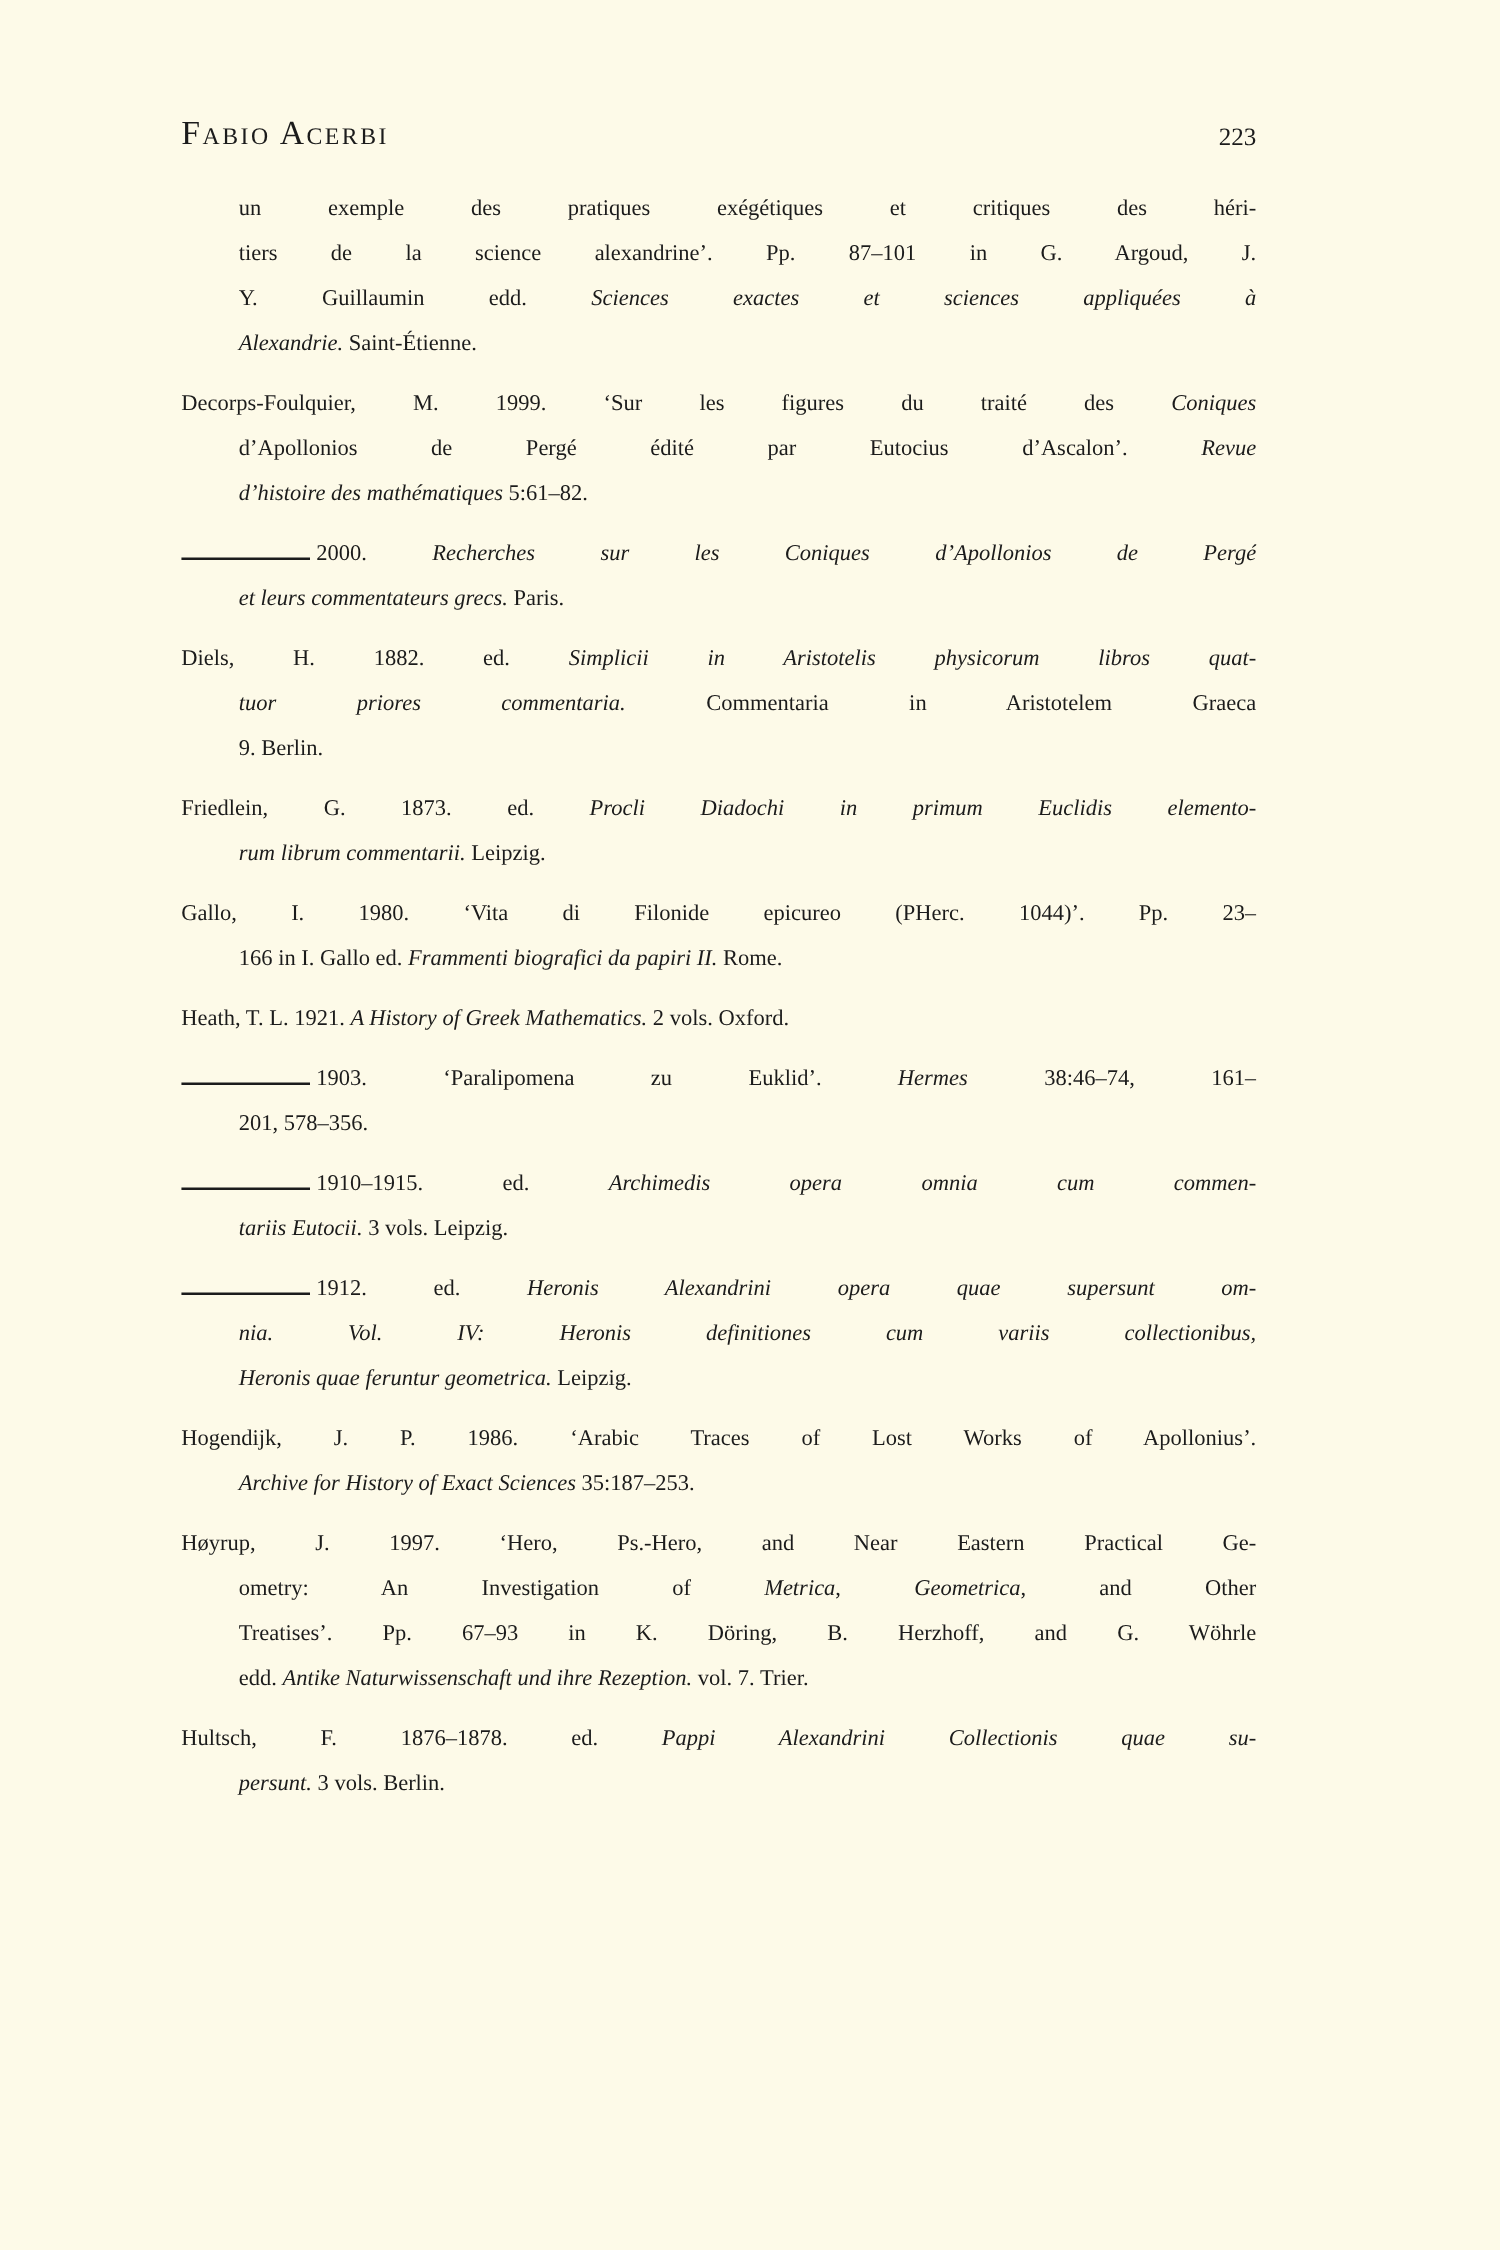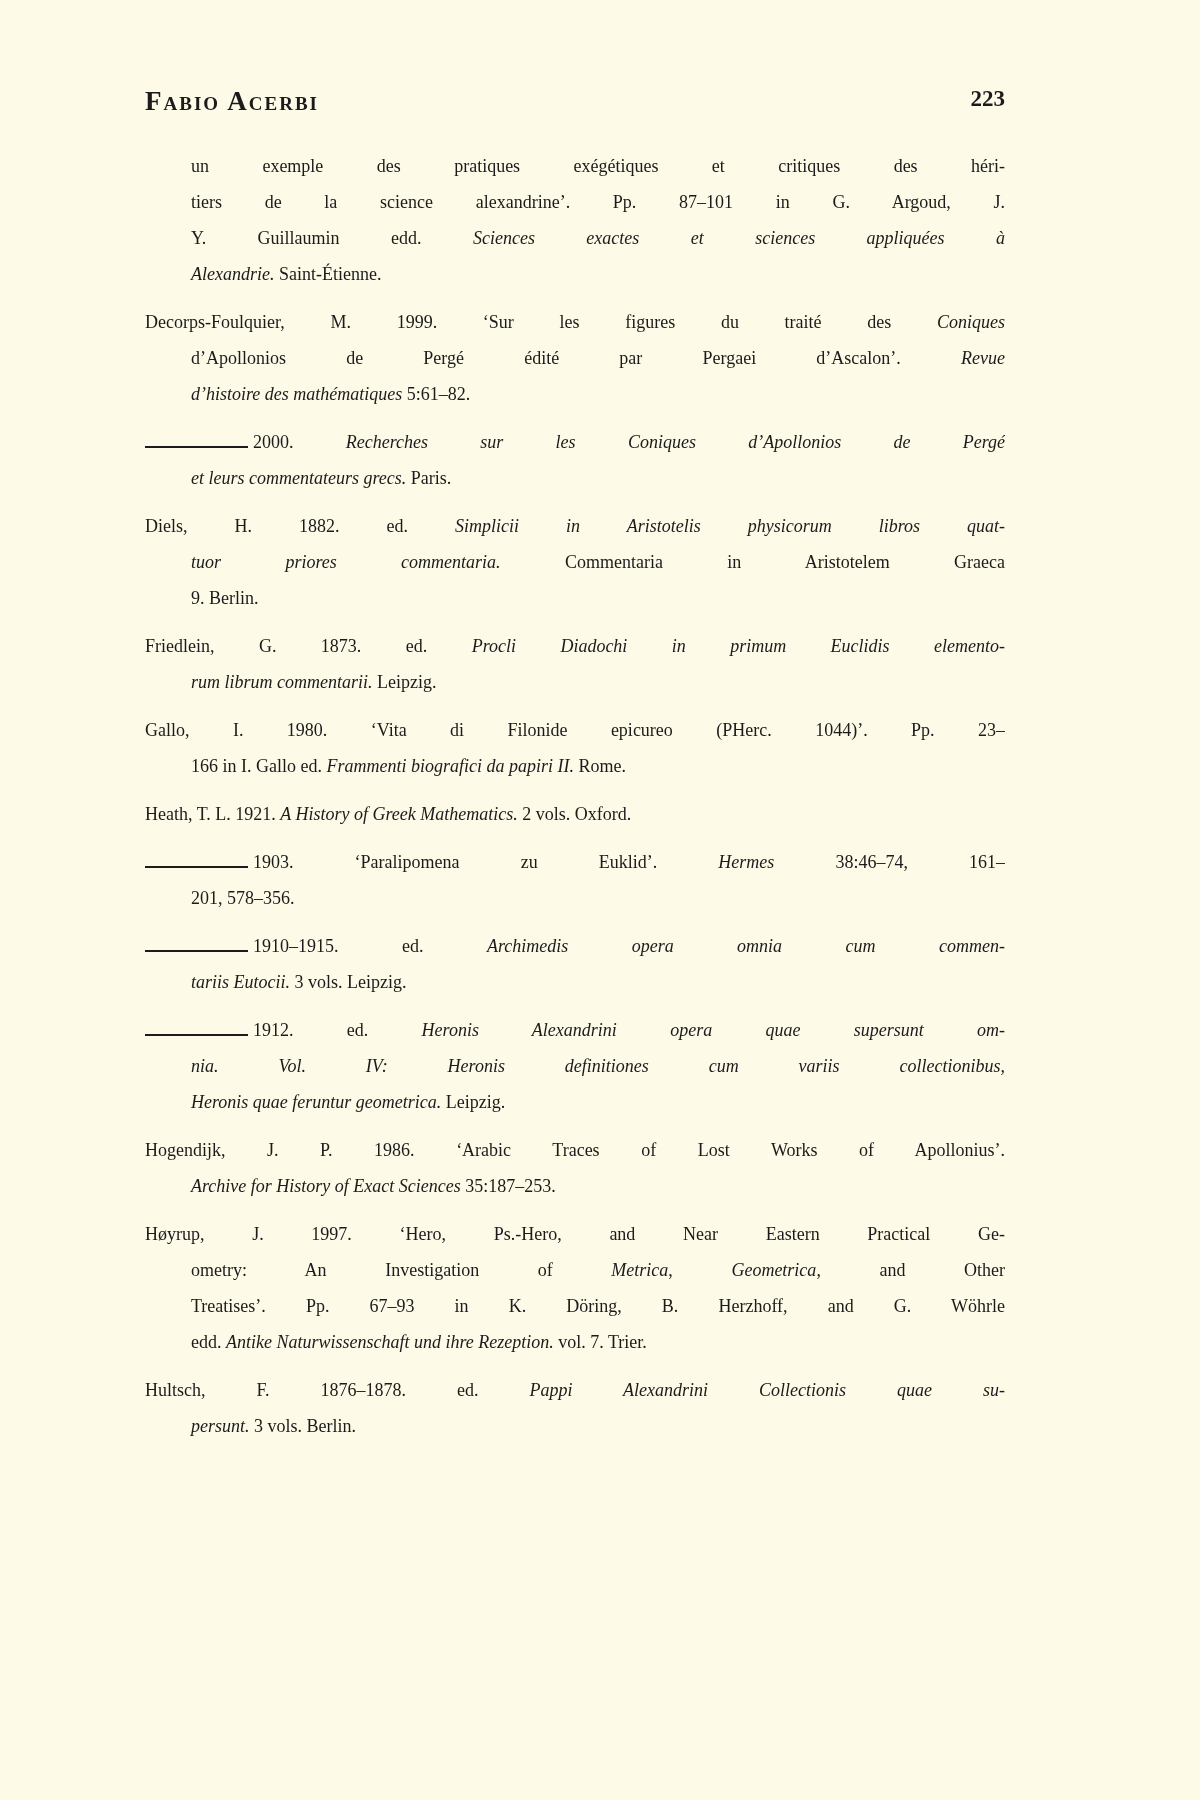--- a/index.html
+++ b/index.html
@@ -16,30 +16,29 @@
     overflow:hidden;
   }
   .content {
     position:absolute;
     left:145px; top:86px;
     width:860px;
   }
   .running-header {
     display:flex;
     justify-content:space-between;
-    align-items:flex-start;
+    align-items:flex-end;
     height:36px;
-    font-weight:bold;
   }
   .author {
     font-variant: small-caps;
     font-size:27px;
     letter-spacing:2px;
   }
-  .pageno { font-size:23px; }
+  .pageno { font-size:20px; }
   .bib { margin-top:26px; }
   .entry { margin-bottom:12px; }
   .line {
     font-size:18px;
     height:36px;
     line-height:36px;
     overflow:hidden;
     white-space:normal;
   }
   .line.ind { padding-left:46px; }
@@ -64,21 +63,21 @@
     </div>
     <div class="bib">
         <div class="entry">
           <div class="line ind j"><span>un exemple des pratiques exégétiques et critiques des héri-</span></div>
           <div class="line ind j"><span>tiers de la science alexandrine’. Pp. 87–101 in G. Argoud, J.</span></div>
           <div class="line ind j"><span>Y. Guillaumin edd. </span><span class="it">Sciences exactes et sciences appliquées à</span></div>
           <div class="line ind"><span class="it">Alexandrie.</span><span> Saint-Étienne.</span></div>
         </div>
         <div class="entry">
           <div class="line j"><span>Decorps-Foulquier, M. 1999. ‘Sur les figures du traité des </span><span class="it">Coniques</span></div>
-          <div class="line ind j"><span>d’Apollonios de Pergé édité par Pergaei d’Ascalon’. </span><span class="it">Revue</span></div>
+          <div class="line ind j"><span>d’Apollonios de Pergé édité par Eutocius d’Ascalon’. </span><span class="it">Revue</span></div>
           <div class="line ind"><span class="it">d’histoire des mathématiques</span><span> 5:61–82.</span></div>
         </div>
         <div class="entry">
           <div class="line j"><span class="dash"></span><span>2000. </span><span class="it">Recherches sur les Coniques d’Apollonios de Pergé</span></div>
           <div class="line ind"><span class="it">et leurs commentateurs grecs.</span><span> Paris.</span></div>
         </div>
         <div class="entry">
           <div class="line j"><span>Diels, H. 1882. ed. </span><span class="it">Simplicii in Aristotelis physicorum libros quat-</span></div>
           <div class="line ind j"><span class="it">tuor priores commentaria.</span><span> Commentaria in Aristotelem Graeca</span></div>
           <div class="line ind"><span>9. Berlin.</span></div>

